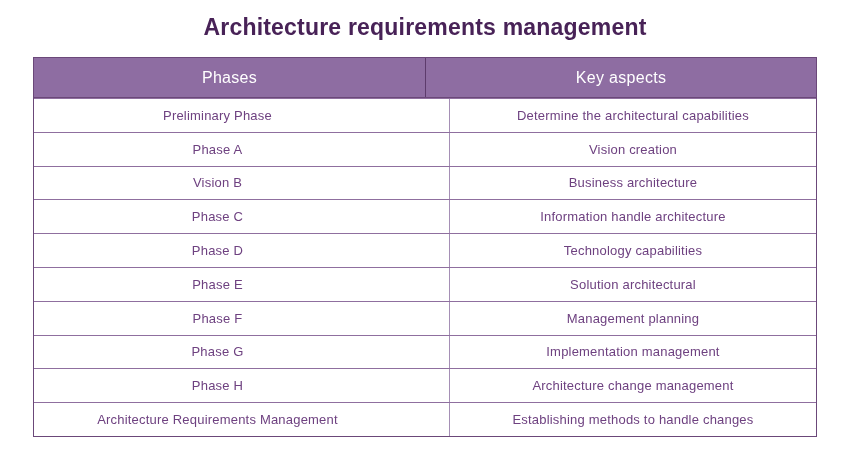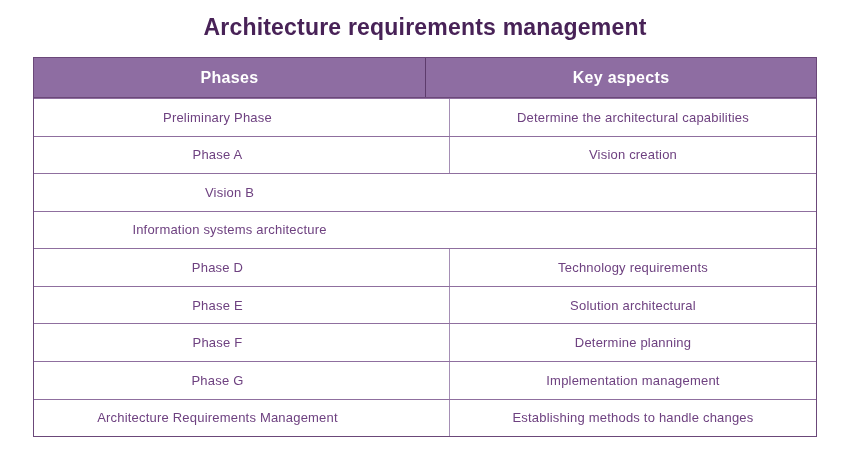--- a/index.html
+++ b/index.html
@@ -41,21 +41,21 @@
   .t-header{
     display:flex;
     height:40px;
     flex:0 0 40px;
     background:var(--header-bg);
     border-bottom:1px solid var(--border-outer);
   }
   .t-header .cell{
     color:var(--header-text);
     font-size:16px;
-    font-weight:700;
+    font-weight:400;
     letter-spacing:.3px;
   }
   .t-header .cell + .cell{
     border-left:1px solid #5d3b6c;
   }
   .t-row{
     display:flex;
     flex:1 1 auto;
     border-top:1px solid var(--row-line);
     gap:48px;
@@ -93,37 +93,43 @@
   <div class="t-row">
     <div class="cell">Preliminary Phase</div>
     <div class="cell">Determine the architectural capabilities</div>
   </div>
   <div class="t-row">
     <div class="cell">Phase A</div>
     <div class="cell">Vision creation</div>
   </div>
   <div class="t-row">
     <div class="cell">Vision B</div>
+    <div class="cell">Business architecture</div>
   </div>
   <div class="t-row">
-    <div class="cell">Information systems architecture</div>
+    <div class="cell">Phase C</div>
+    <div class="cell">Information handle architecture</div>
   </div>
   <div class="t-row">
     <div class="cell">Phase D</div>
-    <div class="cell">Technology requirements</div>
+    <div class="cell">Technology capabilities</div>
   </div>
   <div class="t-row">
     <div class="cell">Phase E</div>
     <div class="cell">Solution architectural</div>
   </div>
   <div class="t-row">
     <div class="cell">Phase F</div>
-    <div class="cell">Determine planning</div>
+    <div class="cell">Management planning</div>
   </div>
   <div class="t-row">
     <div class="cell">Phase G</div>
     <div class="cell">Implementation management</div>
+  </div>
+  <div class="t-row">
+    <div class="cell">Phase H</div>
+    <div class="cell">Architecture change management</div>
   </div>
   <div class="t-row">
     <div class="cell">Architecture Requirements Management</div>
     <div class="cell">Establishing methods to handle changes</div>
   </div>
 </div>
 
 </body></html>

